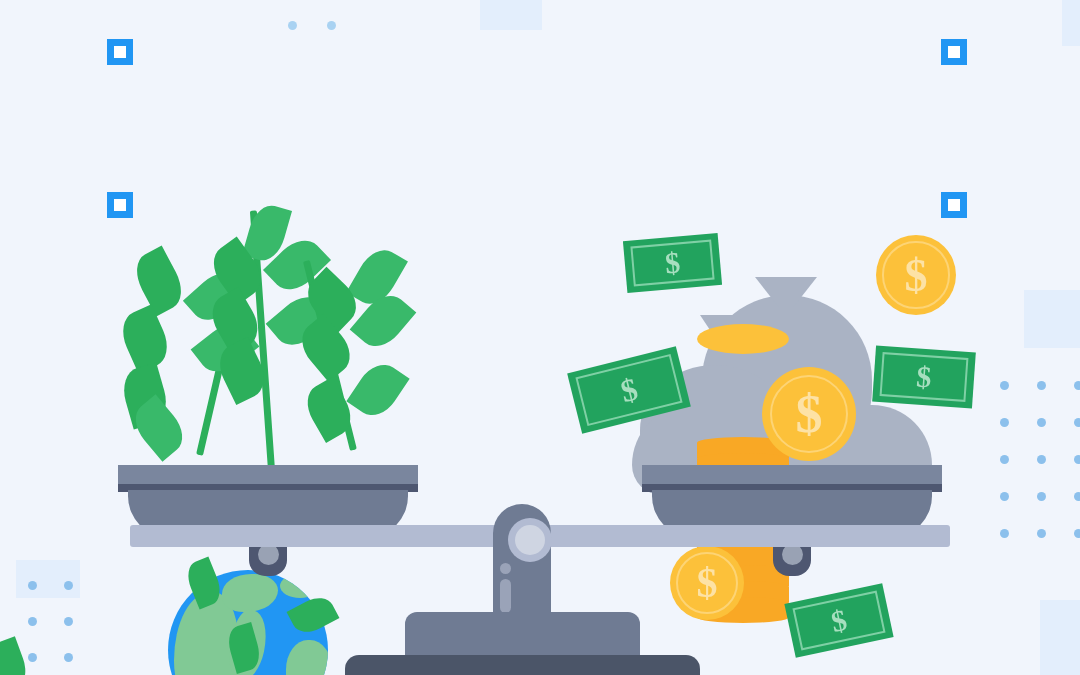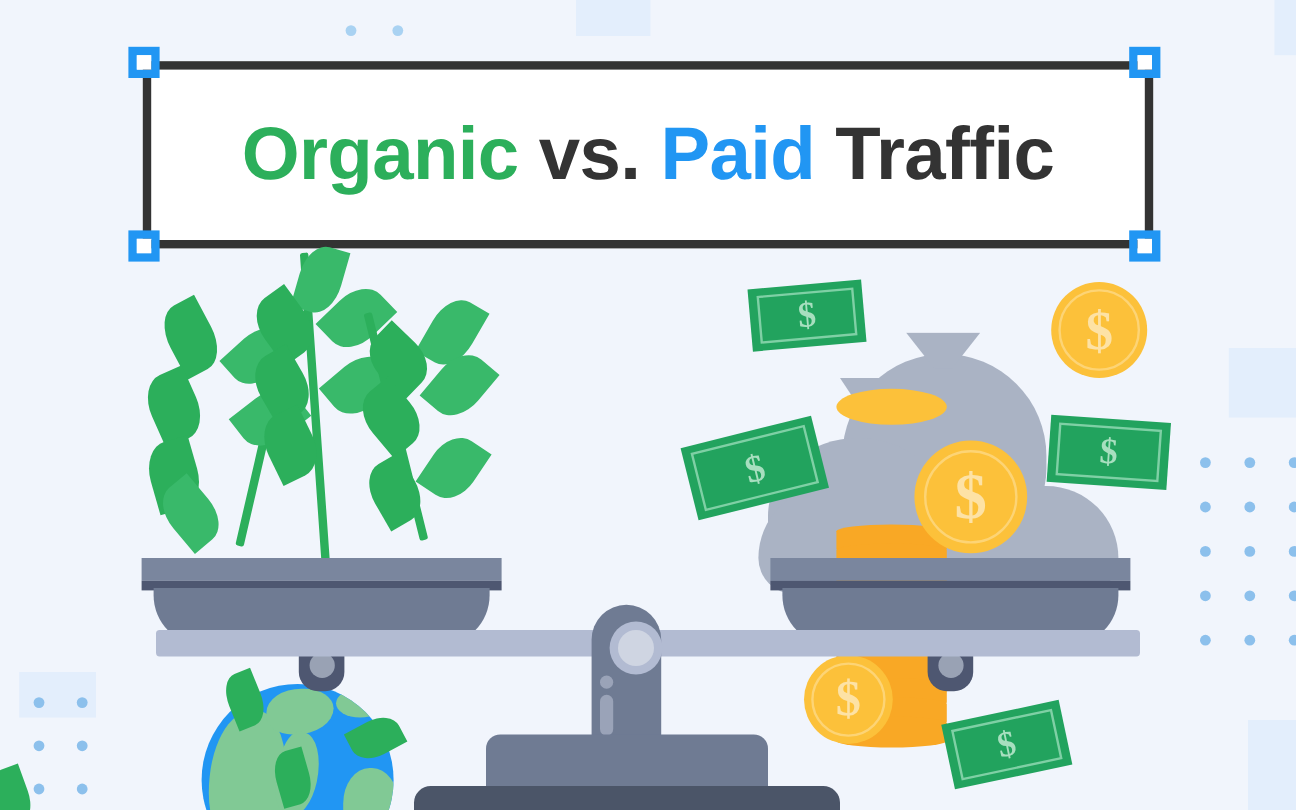--- a/index.html
+++ b/index.html
@@ -283,23 +283,20 @@
   <div class="dot" style="left:1037px;top:529px;"></div>
   <div class="dot" style="left:1074px;top:529px;"></div>
 
   <div class="dot" style="left:28px;top:581px;"></div>
   <div class="dot" style="left:64px;top:581px;"></div>
   <div class="dot" style="left:28px;top:617px;"></div>
   <div class="dot" style="left:64px;top:617px;"></div>
   <div class="dot" style="left:28px;top:653px;"></div>
   <div class="dot" style="left:64px;top:653px;"></div>
 
-  <div id="title-frame">
-    <div id="title-text"><span class="w-organic">Organic</span> <span class="w-vs">vs.</span> <span class="w-paid">Paid</span> <span class="w-traffic">Traffic</span></div>
-  </div>
   <div class="handle" id="handle-tl">
       <i></i>
     </div>
   <div class="handle" id="handle-tr">
       <i></i>
     </div>
   <div class="handle" id="handle-bl">
       <i></i>
     </div>
   <div class="handle" id="handle-br">

